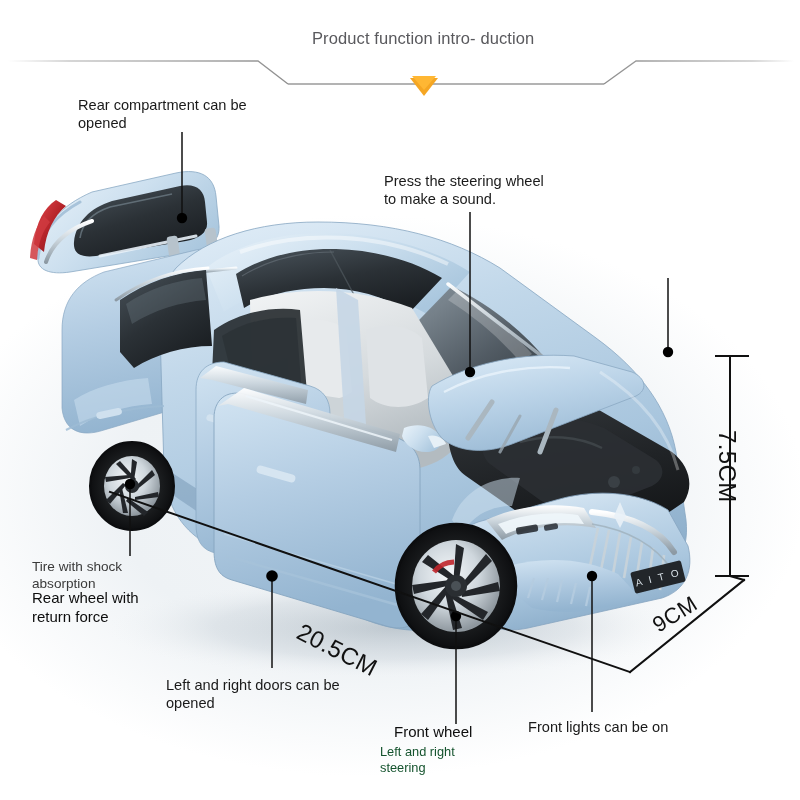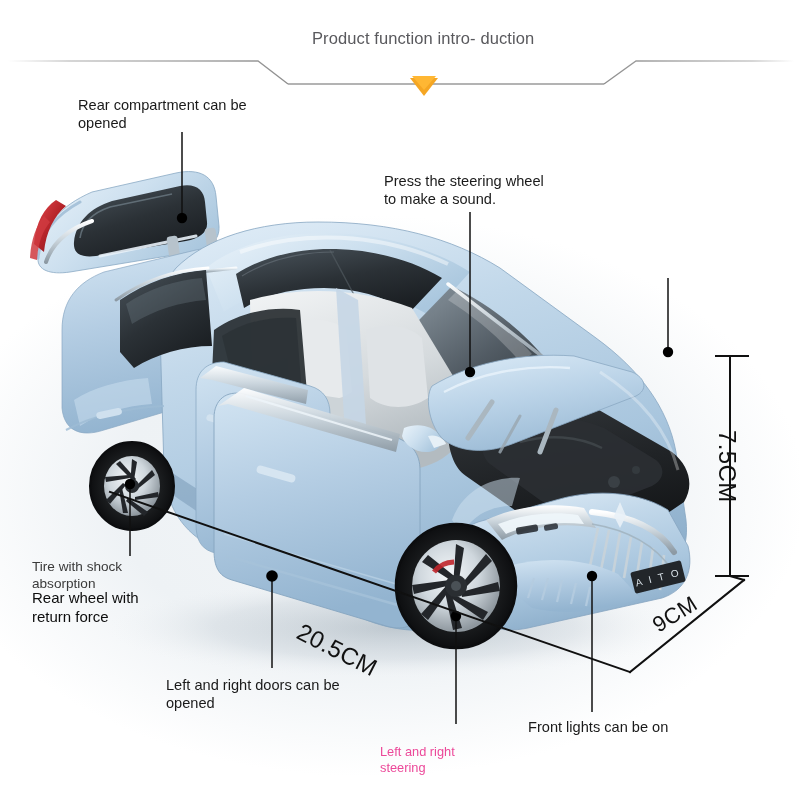--- a/index.html
+++ b/index.html
@@ -45,21 +45,21 @@
   
   .anno {
     position: absolute;
     color: #1c1c1c;
     line-height: 1.26;
     white-space: pre-line;
   }
   .anno.primary { font-size: 14.6px; color: #1a1a1a; }
   .anno.muted   { font-size: 13.6px; color: #3a3a3a; }
   .anno.big     { font-size: 15px; color: #0d0d0d; }
-  .anno.small   { font-size: 12.8px; color: #ec4899; }
+  .anno.small   { font-size: 12.8px; color: #14532d; }
 
   
   .dim {
     position: absolute;
     font-size: 24px;
     color: #111;
     letter-spacing: .4px;
     white-space: nowrap;
   }
   .dim.small { font-size: 22px; }
@@ -449,20 +449,21 @@
 
   <div class="anno muted" style="left:32px; top:558px; width:190px;">Tire with shock
 absorption</div>
 
   <div class="anno big" style="left:32px; top:589px; width:200px;">Rear wheel with
 return force</div>
 
   <div class="anno primary" style="left:166px; top:676px; width:230px;">Left and right doors can be
 opened</div>
 
+  <div class="anno big" style="left:394px; top:723px; width:160px;">Front wheel</div>
 
   <div class="anno small" style="left:380px; top:744px; width:140px;">Left and right
 steering</div>
 
   <div class="anno primary" style="left:528px; top:718px; width:200px;">Front lights can be on</div>
 
   <div class="dim" style="left:741px; top:430px; transform:rotate(90deg); transform-origin:left top;">7.5CM</div>
 
   <div class="dim" style="left:305px; top:618px; transform:rotate(27deg); transform-origin:left top;">20.5CM</div>
 

